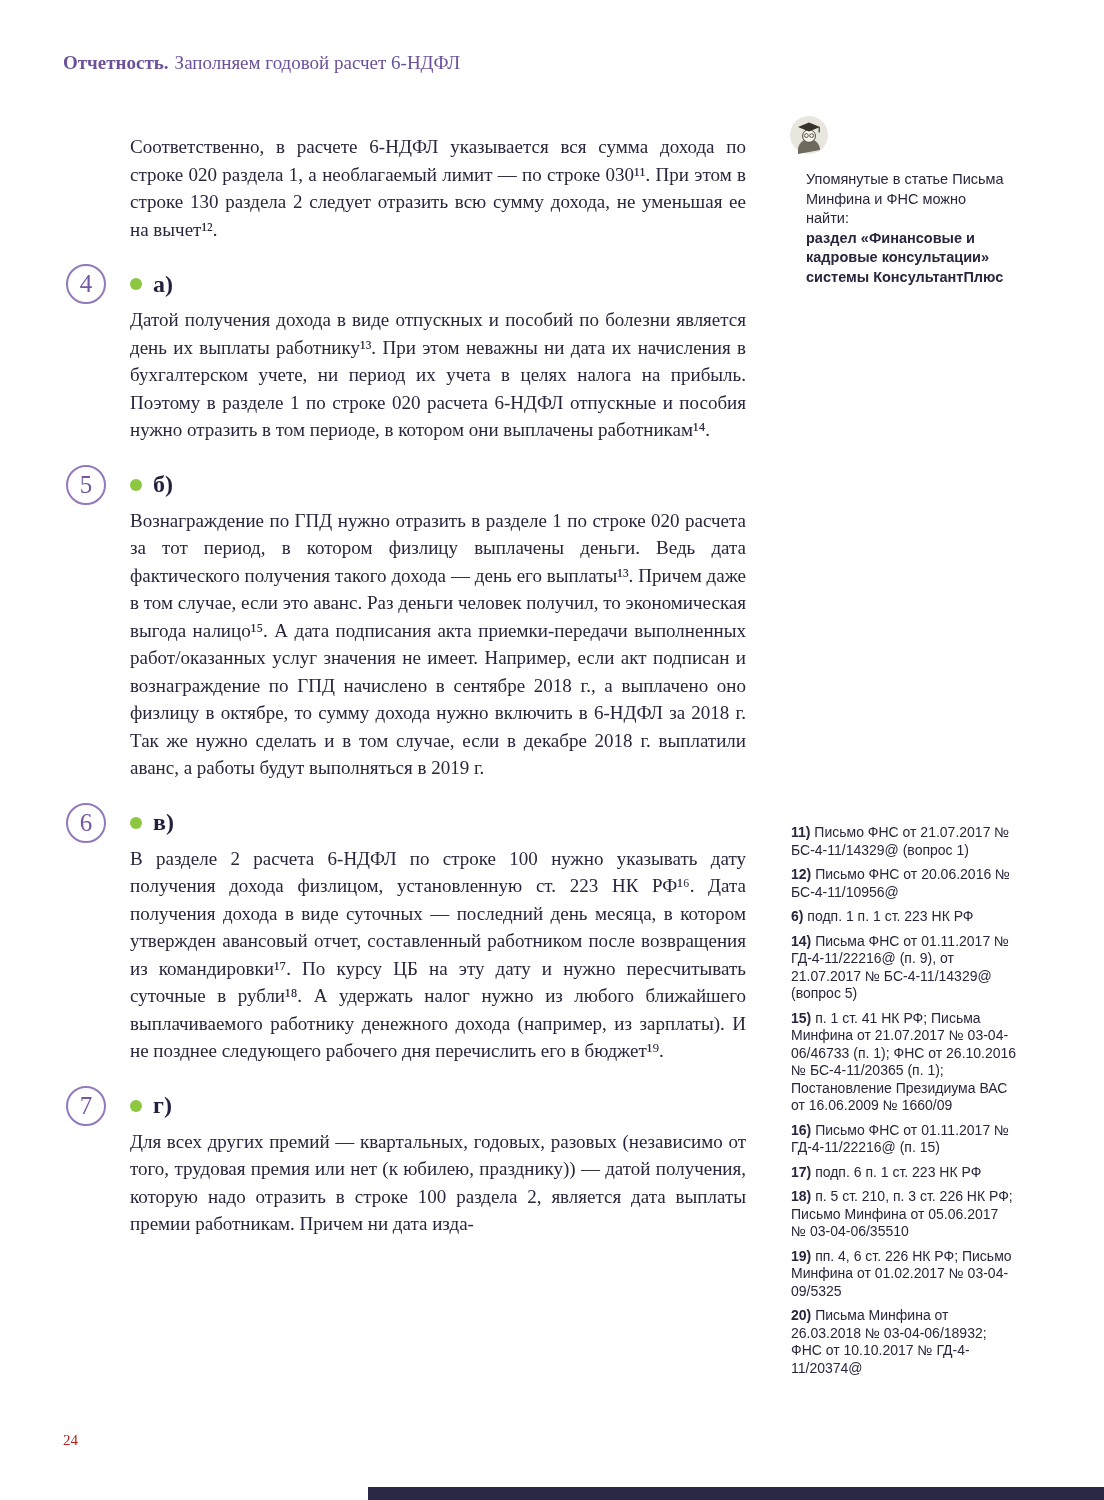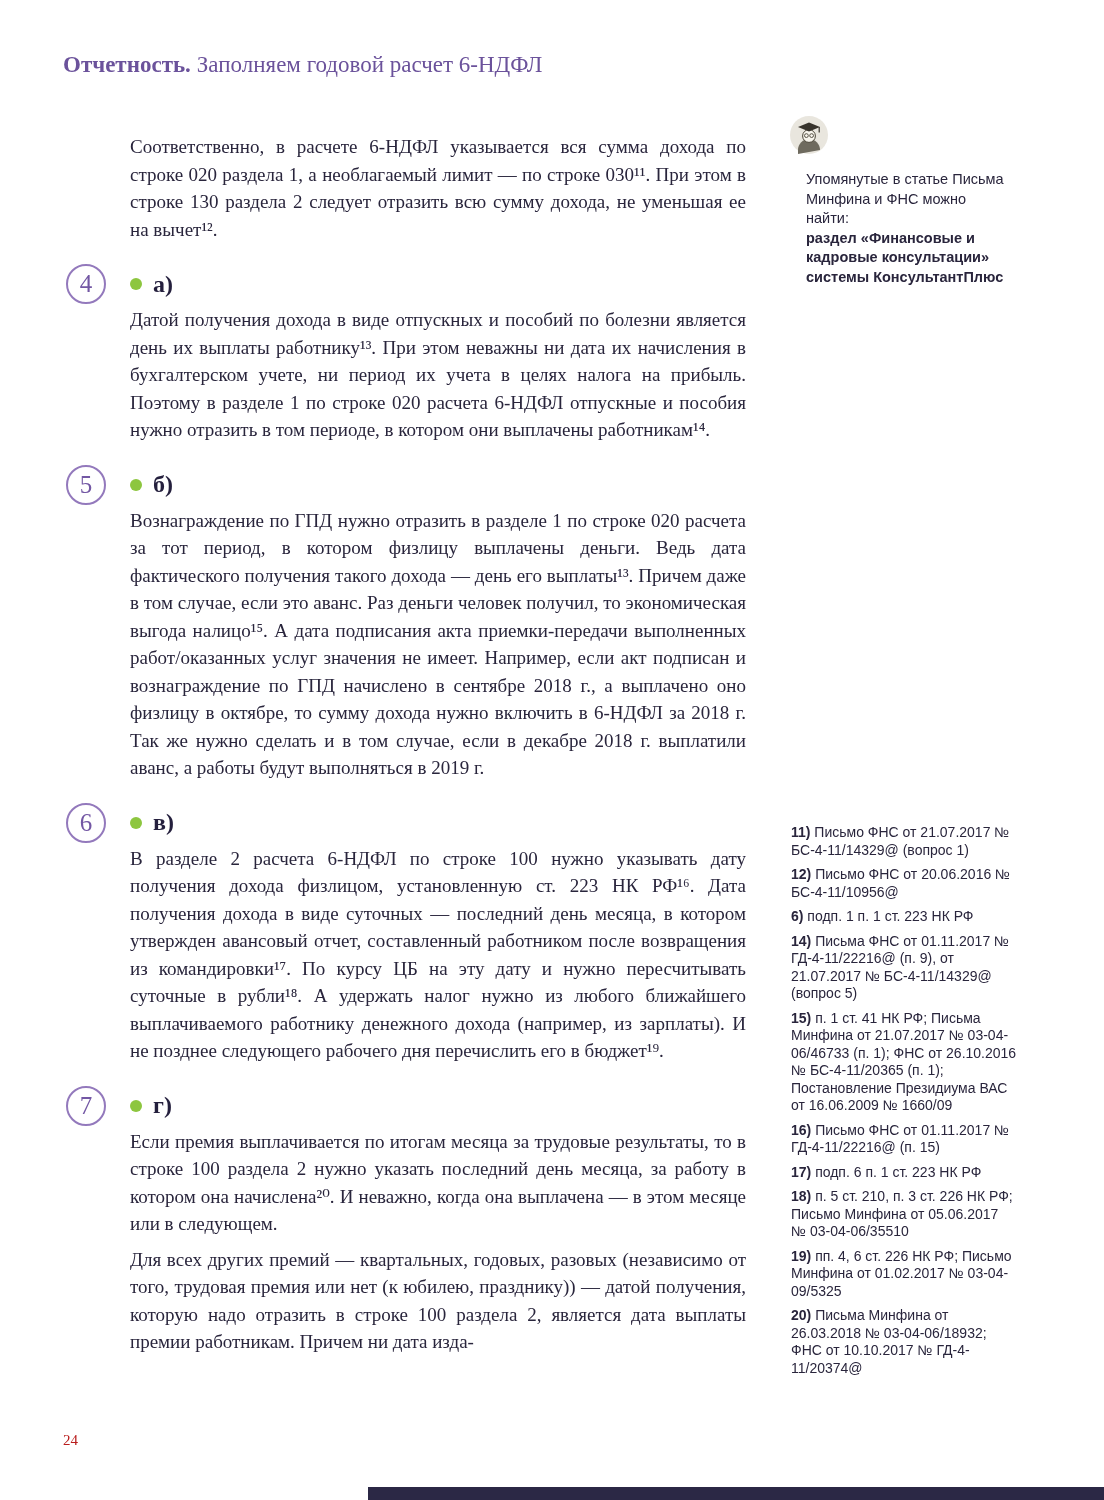--- a/index.html
+++ b/index.html
@@ -12,21 +12,21 @@
     overflow: hidden;
     font-family: "Liberation Serif", "DejaVu Serif", serif;
     color: #29253c;
   }
 
   
   .page-header {
     position: absolute;
     left: 63px;
     top: 52px;
-    font-size: 23px;
+    font-size: 19px;
     color: #6b529b;
     white-space: nowrap;
   }
   .rubric { font-weight: bold; margin-right: 6px; }
 
   
   .main-col {
     position: absolute;
     left: 130px;
     top: 133px;
@@ -166,21 +166,20 @@
     </section>
 
     <section class="section">
       <div class="num-circle">
           <span>7</span>
         </div>
       <h3 class="section-heading">
         <span class="bullet"></span>
         <span class="section-letter">г)</span>
       </h3>
-      <p class="body-p">Если премия выплачивается по итогам месяца за трудовые результаты, то в строке 100 раздела 2 нужно указать последний день месяца, за работу в котором она начислена²⁰. И неважно, когда она выплачена — в этом месяце или в следующем.</p>
       <p class="body-p">Для всех других премий — квартальных, годовых, разовых (независимо от того, трудовая премия или нет (к юбилею, празднику)) — датой получения, которую надо отразить в строке 100 раздела 2, является дата выплаты премии работникам. Причем ни дата изда-</p>
     </section>
   </main>
 
   <aside class="sidebar-top">
     <div class="avatar">
       <svg viewBox="0 0 38 38" width="38" height="38" aria-hidden="true">
         <circle cx="19" cy="19" r="19" fill="#e9e6de"></circle>
         <path d="M8 34 a11 11 0 0 1 22 0 L8 38 Z" fill="#6e6a5e"></path>
         <circle cx="19" cy="20" r="6.4" fill="#f7f4ec" stroke="#4a4538" stroke-width="1"></circle>

